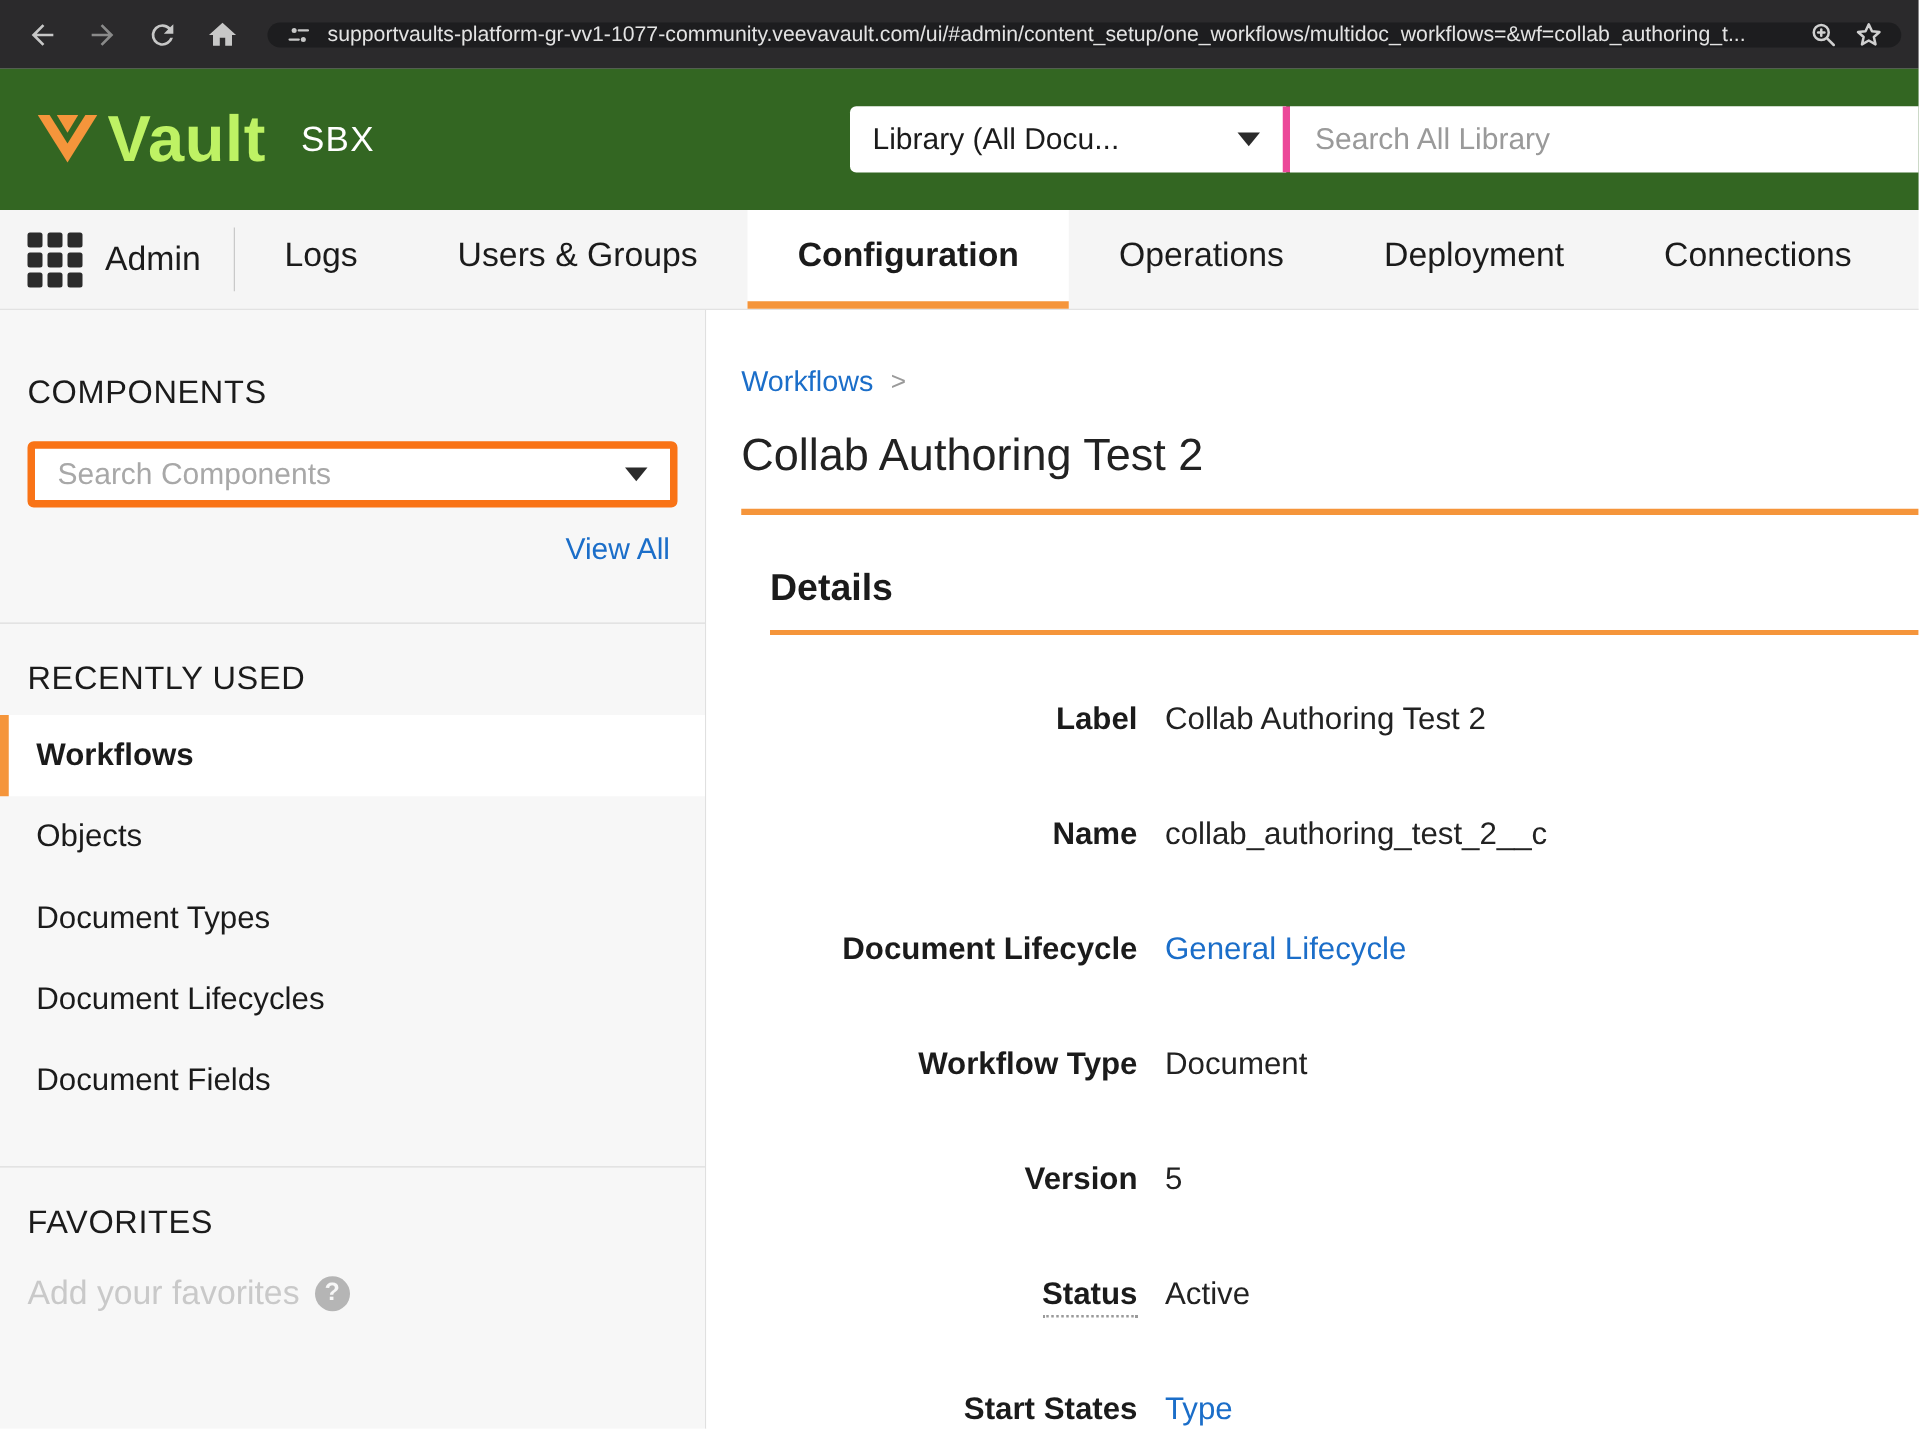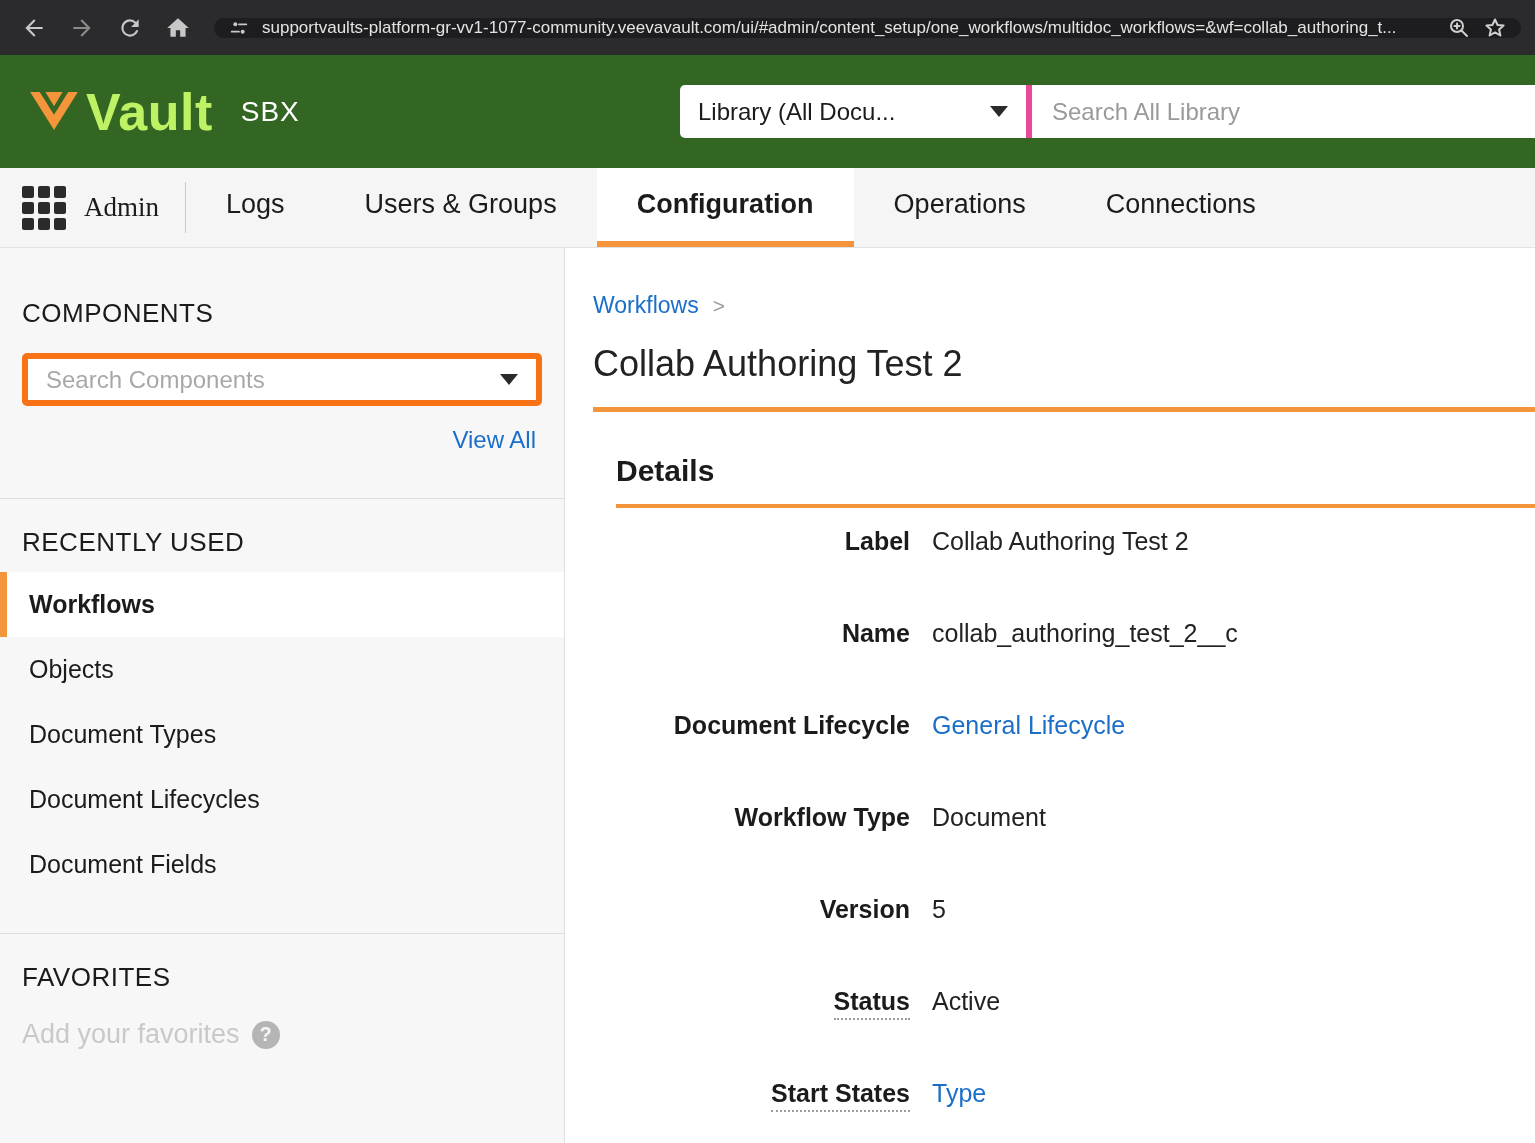--- a/index.html
+++ b/index.html
@@ -24,21 +24,21 @@
   .library-select { width:352px; background:#fff; border-radius:5px 0 0 5px; display:flex; align-items:center;
                     justify-content:space-between; padding:0 18px; font-size:24px; color:#1b1b1b;
                     border-right:6px solid #ec4899; cursor:pointer; }
   .caret { width:0; height:0; border-left:9px solid transparent; border-right:9px solid transparent; border-top:11px solid #2b2b2b; }
   .header-search input { flex:1; border:none; outline:none; font-size:24px; padding:0 20px;
                          font-family:"Liberation Sans",sans-serif; color:#1b1b1b; }
   .header-search input::placeholder { color:#9a9a9a; }
 
   
   .nav-bar { height:80px; background:#f5f5f5; display:flex; align-items:stretch; border-bottom:1px solid #e2e2e2; }
-  .admin-section { display:flex; align-items:center; gap:18px; padding:0 26px 0 22px; cursor:pointer;font-family:Liberation Serif, serif; }
+  .admin-section { display:flex; align-items:center; gap:18px; padding:0 26px 0 22px; cursor:pointer; }
   .grid-icon { display:grid; grid-template-columns:repeat(3,12px); grid-template-rows:repeat(3,12px); gap:4px; }
   .grid-icon span { background:#2b2b2b; border-radius:2px; }
   .admin-label { font-size:27px; color:#1b1b1b; }
   .nav-divider { width:1px; background:#c9c9c9; margin:14px 0; }
   .nav-tab { display:flex; align-items:center; padding:0 40px; font-size:27px; color:#1b1b1b; cursor:pointer; border-bottom:6px solid transparent; }
   .nav-tab.active { background:#fff; font-weight:bold; border-bottom:6px solid #f5953b; }
 
   
   .content { display:flex; height:895px; }
 
@@ -60,21 +60,21 @@
 
   .main { flex:1; background:#fff; padding:44px 0 0 28px; overflow:hidden; }
   .breadcrumb { display:flex; align-items:center; gap:14px; font-size:23px; }
   .breadcrumb a { color:#1b6ec9; text-decoration:none; cursor:pointer; }
   .crumb-sep { color:#9a9a9a; font-size:21px; }
   .page-title { font-size:36px; color:#222; font-weight:400; margin-top:24px; }
   .title-rule { height:5px; background:#f5953b; margin-top:22px; }
   .details { margin-left:23px; }
   .details-heading { font-size:30px; font-weight:bold; color:#1b1b1b; margin-top:42px; }
   .details-rule { height:4px; background:#f5953b; margin-top:16px; }
-  .fields { margin-top:19px; }
+  .fields { margin-top:53px; }
   .field-row { display:flex; align-items:baseline; margin-bottom:63px; }
   .field-label { width:294px; text-align:right; font-size:25px; font-weight:bold; color:#1b1b1b; flex:0 0 auto; }
   .field-label span.has-tooltip { border-bottom:2px dotted #9a9a9a; padding-bottom:3px; cursor:help; }
   .field-value { margin-left:22px; font-size:25px; color:#222; }
   .field-value a { color:#1b6ec9; text-decoration:none; cursor:pointer; }
 </style>
 </head>
 <body>
 
 <div class="browser-bar">
@@ -156,20 +156,21 @@
         <span></span>
         <span></span>
     </span>
     <span class="admin-label">Admin</span>
   </div>
   <div class="nav-divider"></div>
   <div class="nav-tab">Logs</div>
   <div class="nav-tab">Users &amp; Groups</div>
   <div class="nav-tab active">Configuration</div>
   <div class="nav-tab">Operations</div>
+  <div class="nav-tab">Deployment</div>
   <div class="nav-tab">Connections</div>
 </div>
 
 <div class="content">
 
   <div class="sidebar">
     <div class="side-heading">COMPONENTS</div>
     <div class="combo">
       <span class="ph">Search Components</span>
       <span class="caret"></span>

